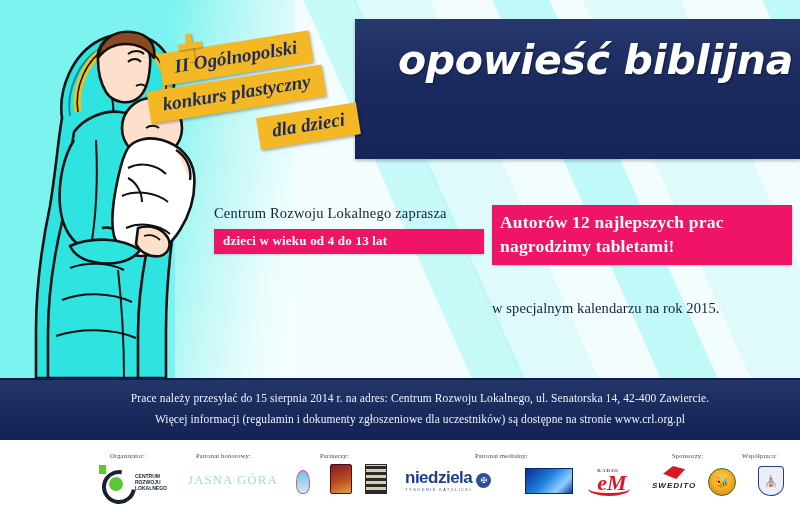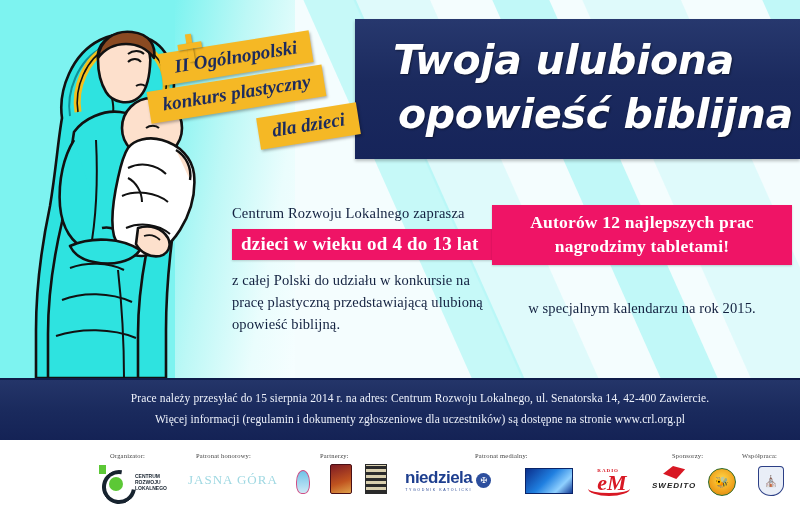--- a/index.html
+++ b/index.html
@@ -43,25 +43,25 @@
   #rib1{left:160px;top:42px;padding:4px 14px 6px;font-size:19px;transform:rotate(-9deg);}
   #rib2{left:148px;top:78px;padding:4px 14px 6px;font-size:19px;transform:rotate(-9deg);}
   #rib3{left:258px;top:110px;padding:4px 14px 6px;font-size:19px;transform:rotate(-9deg);}
   .cross{position:absolute;left:176px;top:36px;transform:rotate(-9deg);z-index:6;}
   .cross i{position:absolute;background:#f5b825;display:block;box-shadow:1px 1px 2px rgba(0,0,0,.3);}
   .cross .v{width:6px;height:28px;left:9px;top:0;}
   .cross .h{width:24px;height:6px;left:0;top:9px;}
 
   
   .col{position:absolute;font-family:"Liberation Serif",serif;color:#12203f;}
-  #colL{left:232px;top:205px;width:270px;}
-  #colR{left:492px;top:205px;width:300px;text-align:center;}
+  #colL{left:214px;top:205px;width:270px;}
+  #colR{left:492px;top:205px;width:300px;}
   .lead{font-size:14.5px;letter-spacing:.2px;margin-bottom:7px;}
   .pinkbar{
-    background:#ef1466;color:#fff;font-weight:bold;font-size:19px;
+    background:#ef1466;color:#fff;font-weight:bold;font-size:13px;
     padding:4px 9px 5px;display:block;letter-spacing:.2px;
     box-shadow:0 1px 2px rgba(0,0,0,.18);
   }
   #colR .pinkbar{font-size:17.5px;line-height:1.35;padding:6px 8px 7px;}
   .para{font-size:14.5px;line-height:1.52;margin-top:9px;letter-spacing:.1px;}
   #colR .para{line-height:1.55;}
 
   
   .footer-band{
     position:absolute;left:0;top:378px;width:800px;height:62px;
@@ -206,37 +206,35 @@
       <path d="M56 336 C80 328 112 328 136 338" stroke-width="2"></path>
       <path d="M96 140 C98 180 96 220 90 252" stroke-width="2"></path>
       <path d="M118 270 C122 306 124 342 124 378" stroke-width="2"></path>
 
       <path d="M70 246 C92 236 122 238 140 250 C132 262 112 266 94 262 C82 260 74 254 70 246 Z" fill="#2ee3e0"></path>
     </g>
   </svg>
 
   <div class="navy-panel">
     <div class="title">
-      <span class="l1">Twoja ulubiona</span>
       <span class="l2">opowieść biblijna</span>
     </div>
   </div>
 
   <div class="cross">
     <i class="v"></i>
       <i class="h"></i>
   </div>
   <div class="ribbon" id="rib1">II Ogólnopolski</div>
   <div class="ribbon" id="rib2">konkurs plastyczny</div>
   <div class="ribbon" id="rib3">dla dzieci</div>
 
   <div class="col" id="colL">
     <div class="lead">Centrum Rozwoju Lokalnego zaprasza</div>
     <div class="pinkbar">dzieci w wieku od 4 do 13 lat</div>
-    <div class="para">z całej Polski do udziału w konkursie na pracę plastyczną przedstawiającą ulubioną opowieść biblijną.</div>
   </div>
 
   <div class="col" id="colR">
     <div class="pinkbar">
       <span>Autorów 12 najlepszych prac</span><br>
       <span>nagrodzimy tabletami!</span>
     </div>
     <div class="para">
       <br>
       <span>w specjalnym kalendarzu na rok 2015.</span>

